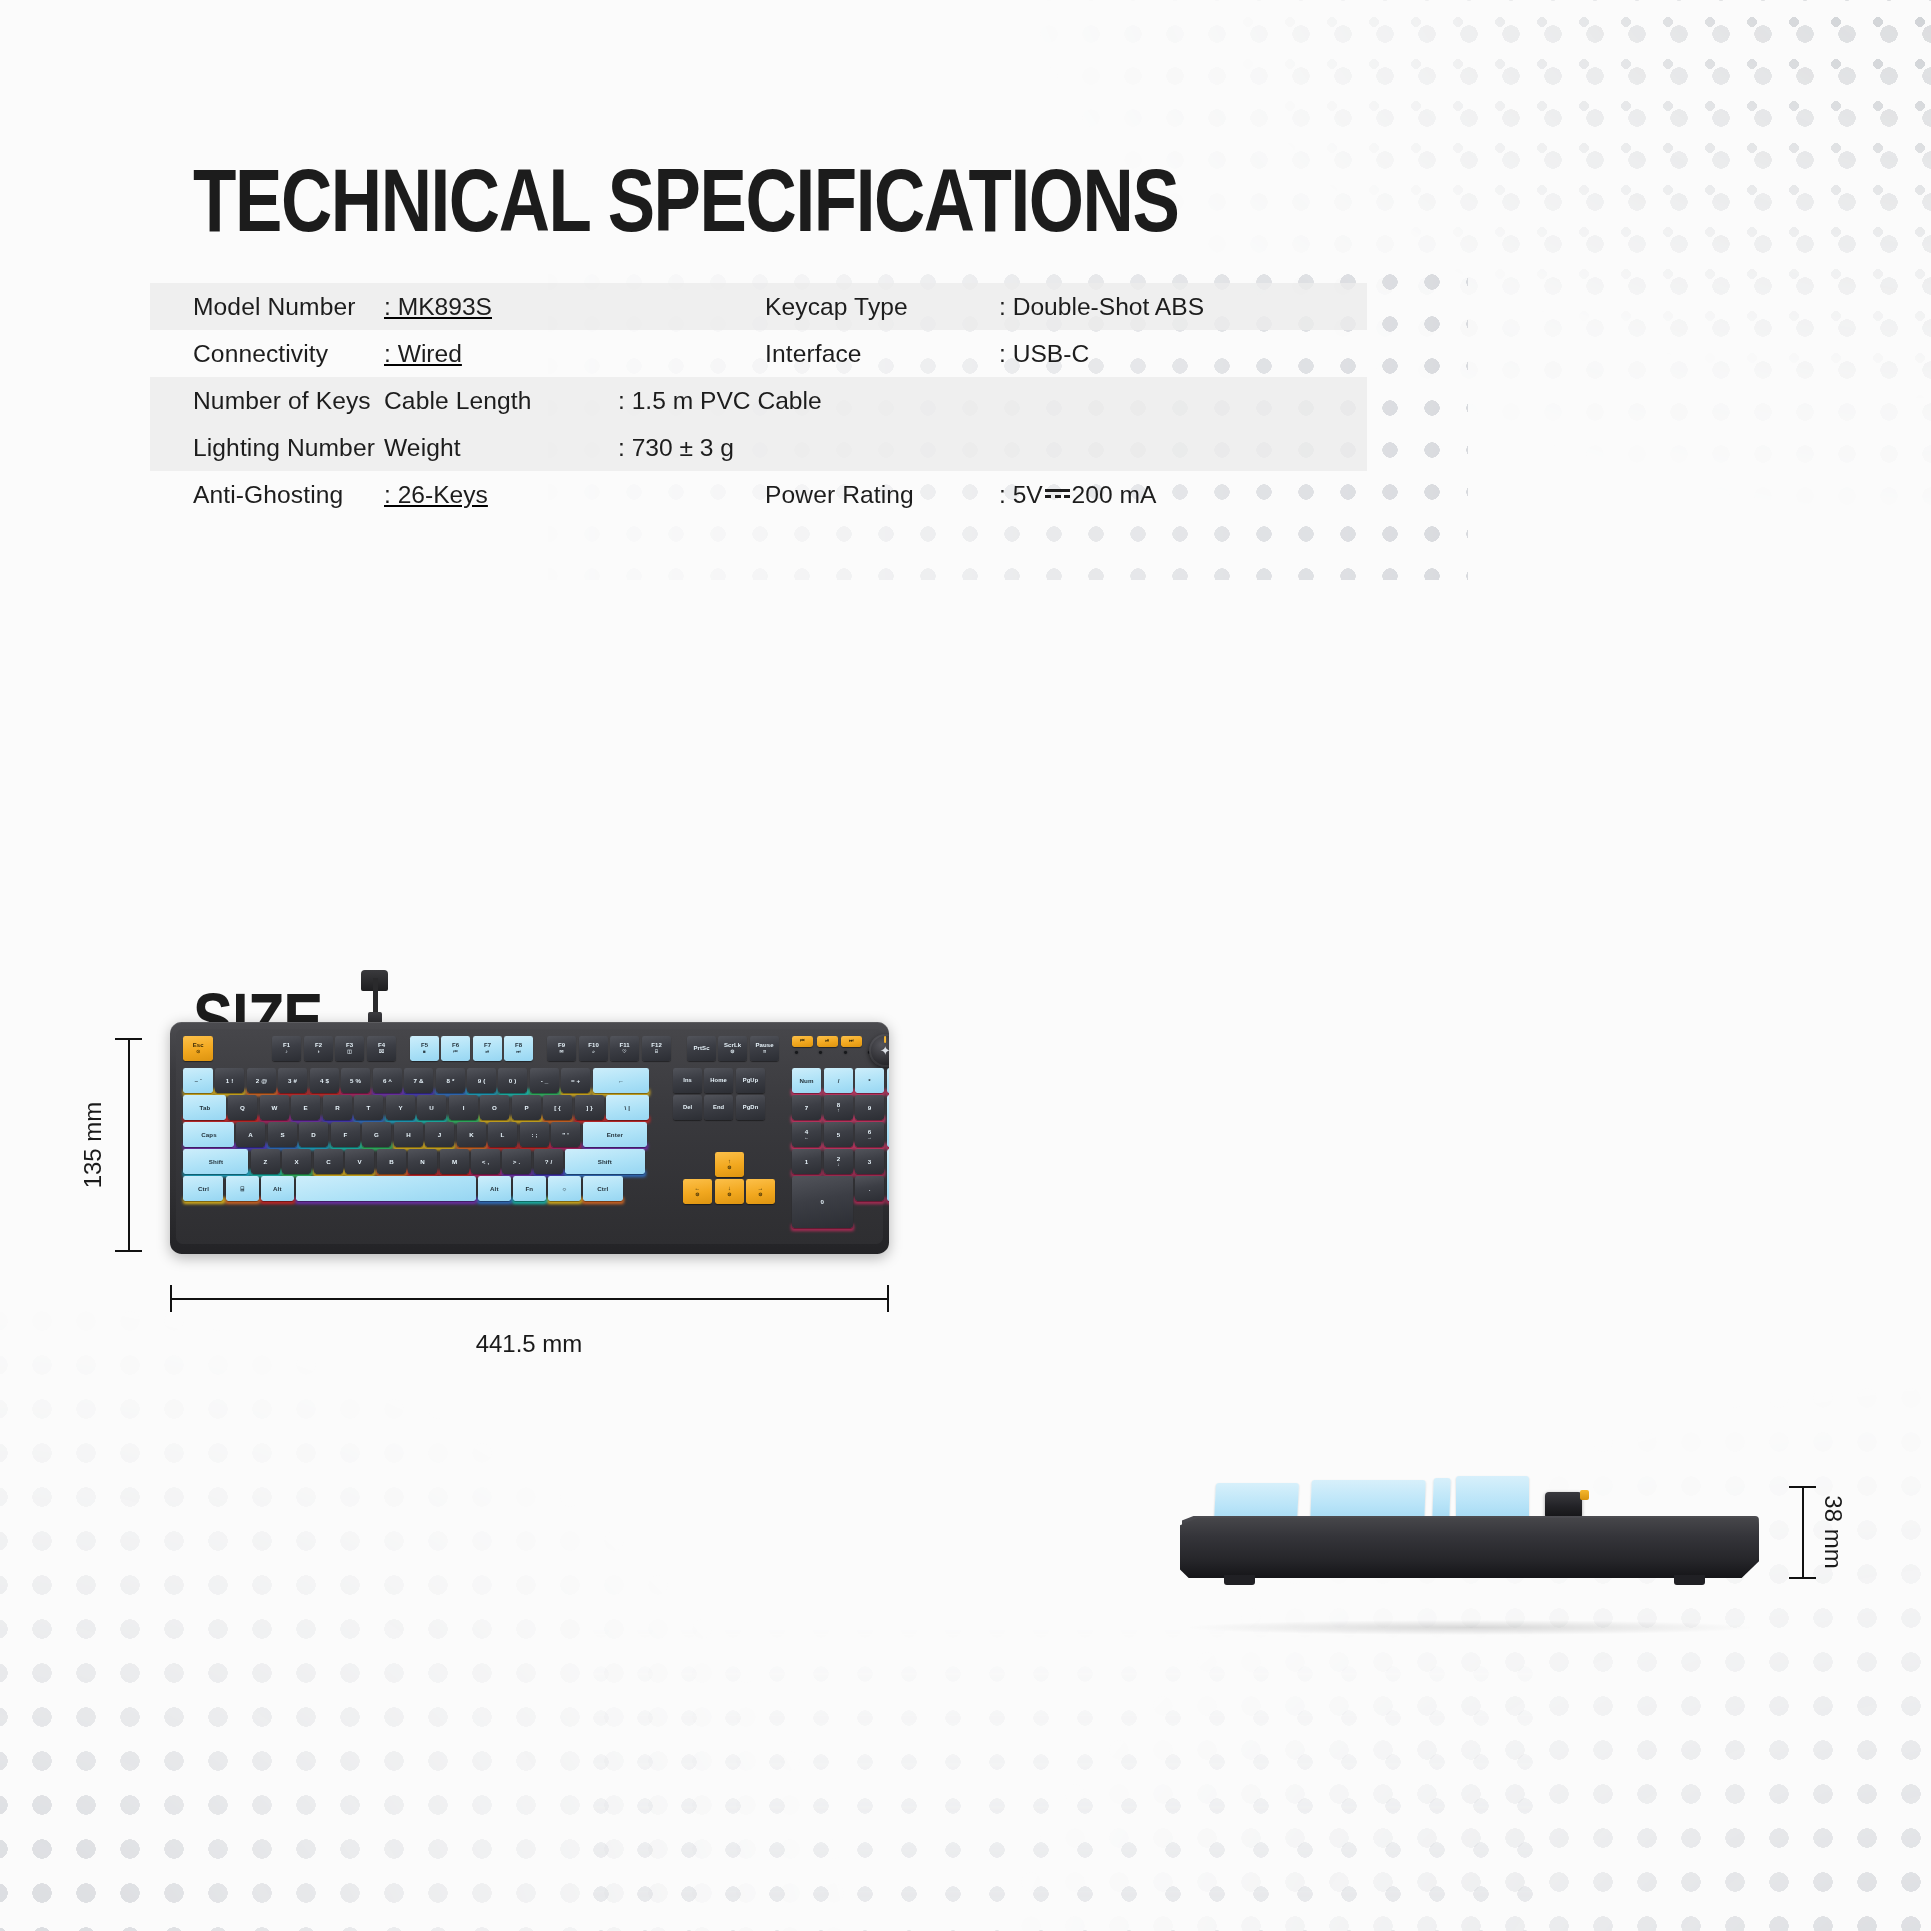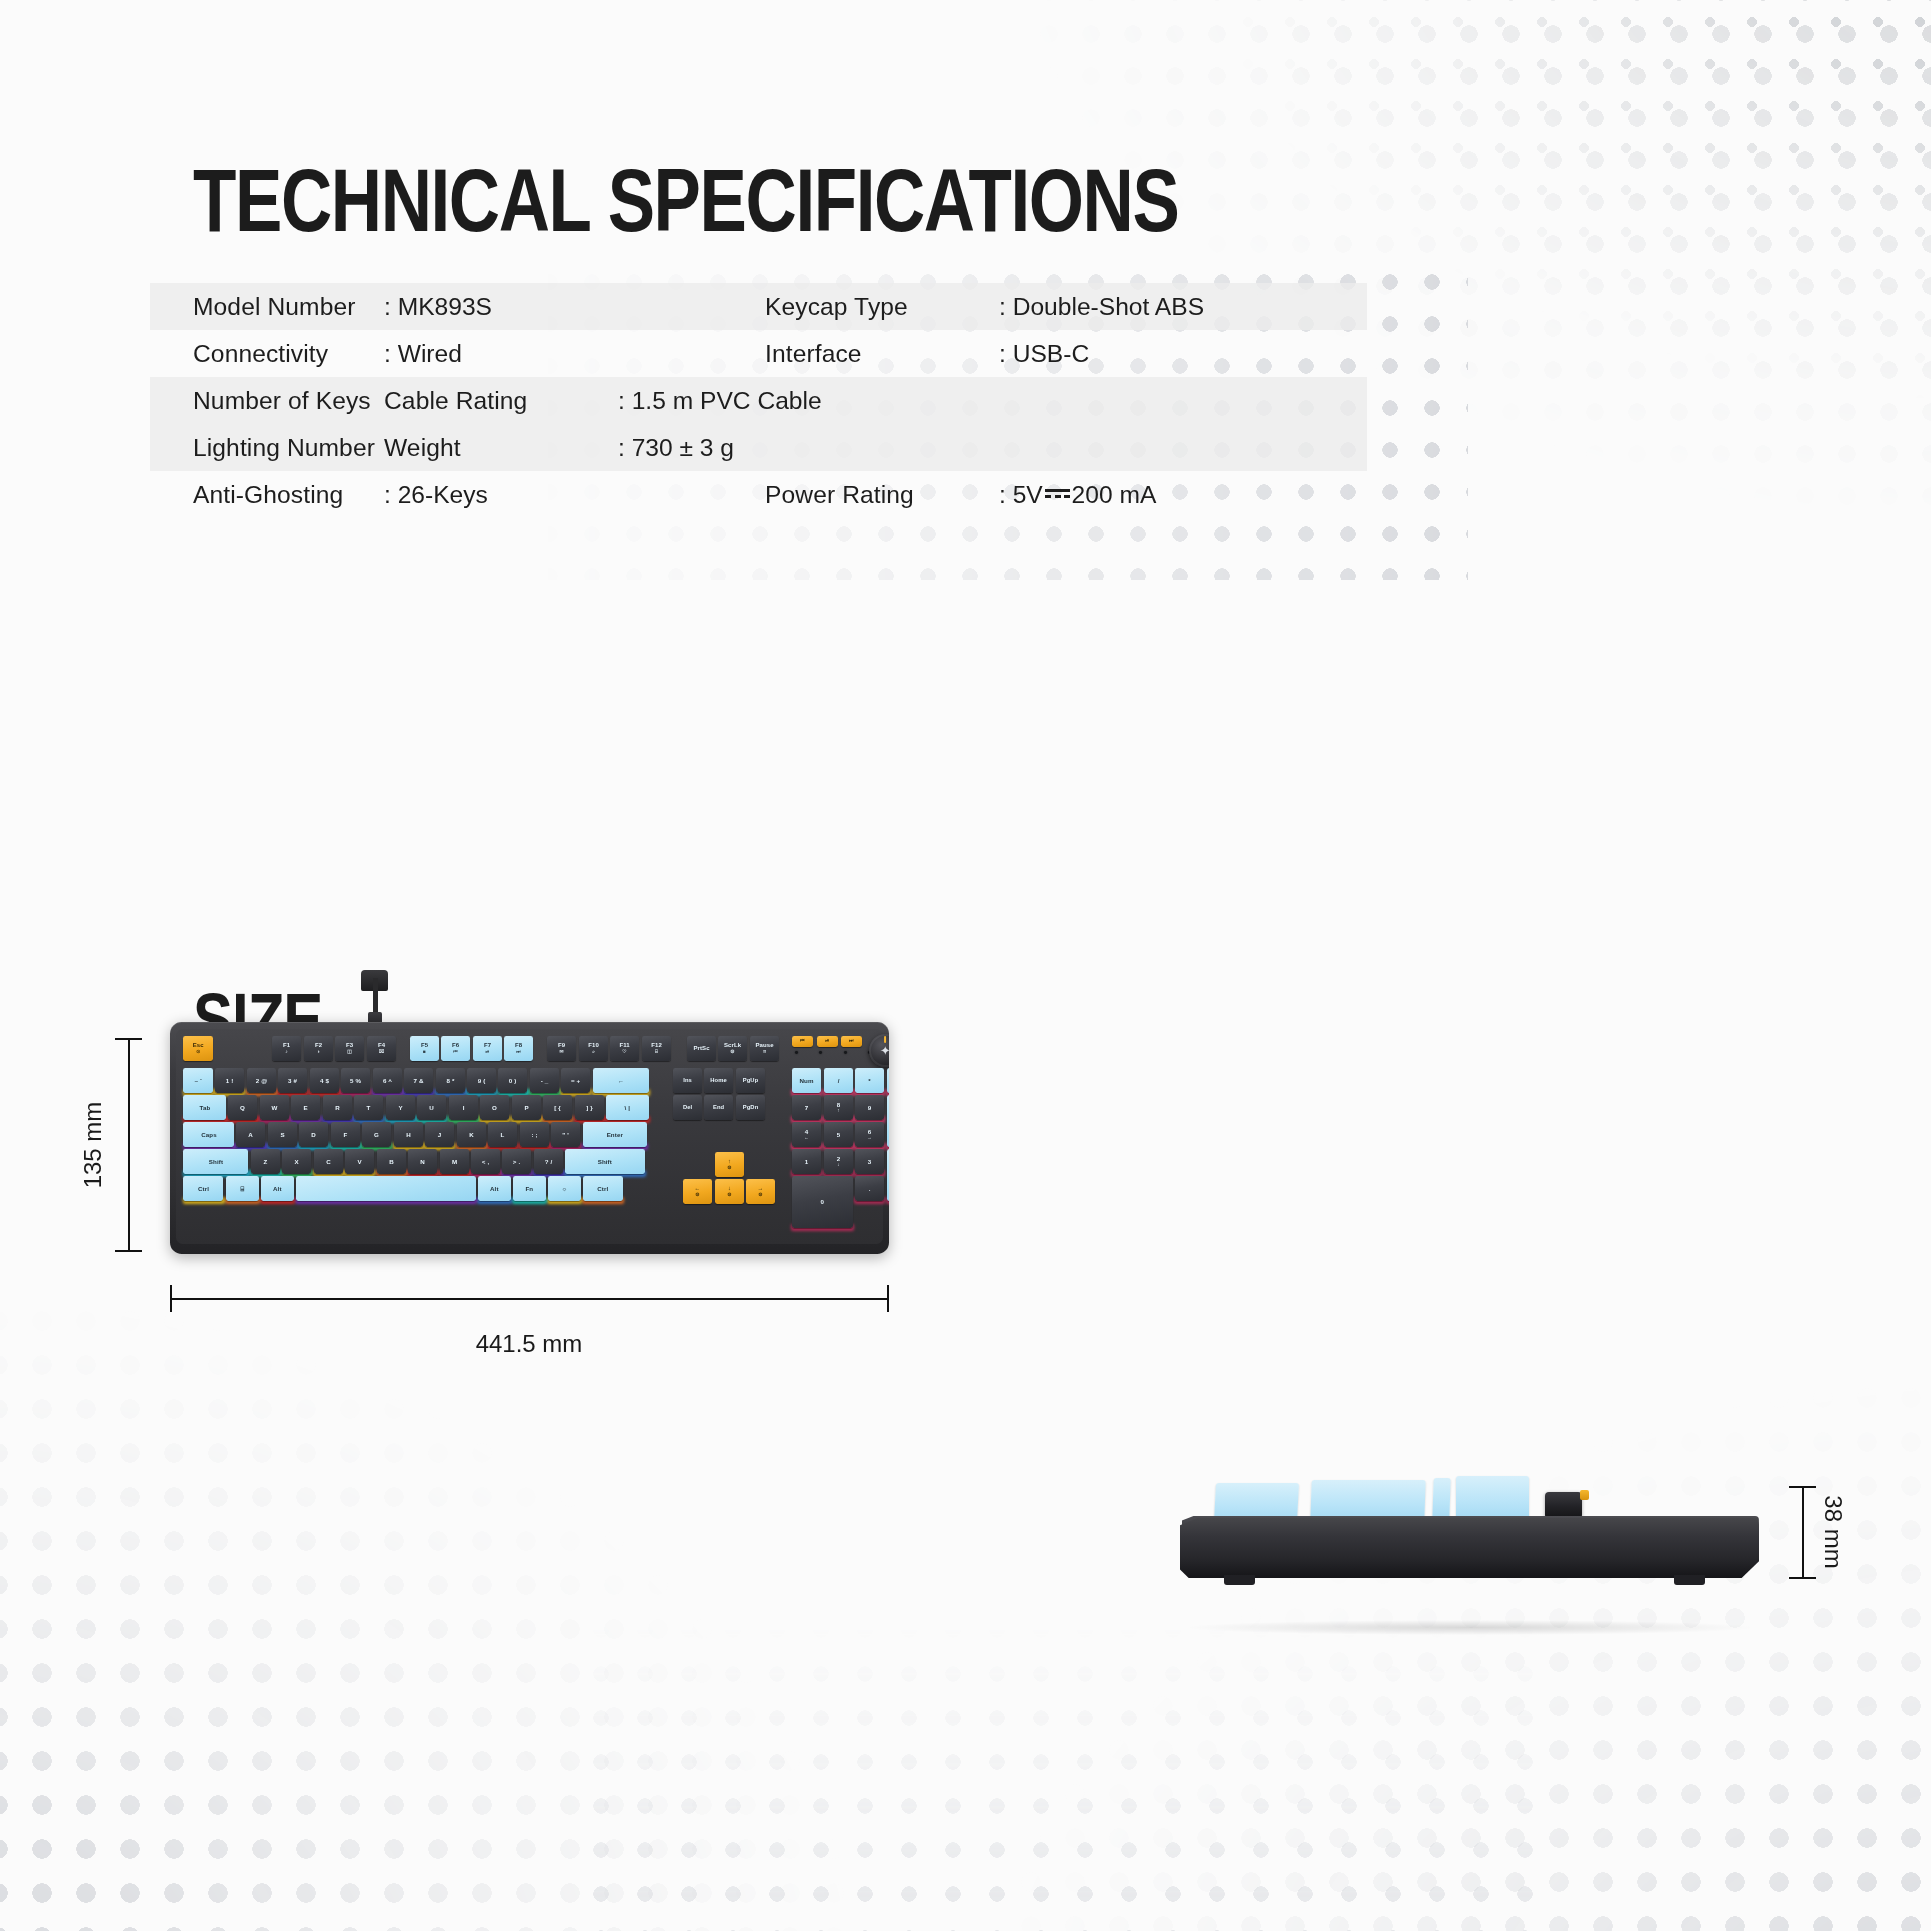--- a/index.html
+++ b/index.html
@@ -75,21 +75,21 @@
     color:#1c1c1c; line-height:1;
     transform:scaleY(1.22); transform-origin:left top;
   }
 
   
   .spec-table { position:absolute; left:150px; top:283px; width:1217px; }
   .spec-row { display:flex; height:47px; align-items:center; position:relative; }
   .spec-row.shaded { background:rgba(235,235,236,.82); }
   .cell { display:flex; align-items:center; height:100%; }
   .c-label { width:234px; padding-left:43px; }
-  .c-value { width:381px; }
+  .c-value { width:381px;text-decoration:underline; }
   .c-label2 { width:234px; padding-left:0px; }
   .c-value2 { width:319px; }
   .spec-row span {
     font-size:24.6px; color:#1d1d1d; font-weight:400;
     white-space:nowrap; letter-spacing:0.1px;
   }
   .spec-row .c-value span, .spec-row .c-value2 span { letter-spacing:0; }
   .dc-mark { display:inline-block; position:relative; width:25px; height:13.5px; vertical-align:middle; margin:0 1.9px; }
   .dc-mark i { position:absolute; left:0; background:#1d1d1d; display:block; }
   .dc-mark i:nth-child(1){ top:1px; width:25px; height:2.9px; }
@@ -251,21 +251,21 @@
       </div>
       <div class="cell c-value2">
         <span>: USB-C</span>
       </div>
     </div>
     <div class="spec-row shaded">
       <div class="cell c-label">
         <span>Number of Keys</span>
       </div>
       <div class="cell c-label2">
-        <span>Cable Rating</span>
+        <span>Cable Length</span>
       </div>
       <div class="cell c-value2">
         <span>: 1.5 m PVC Cable</span>
       </div>
     </div>
     <div class="spec-row shaded">
       <div class="cell c-label">
         <span>Lighting Number</span>
       </div>
       <div class="cell c-label2">

